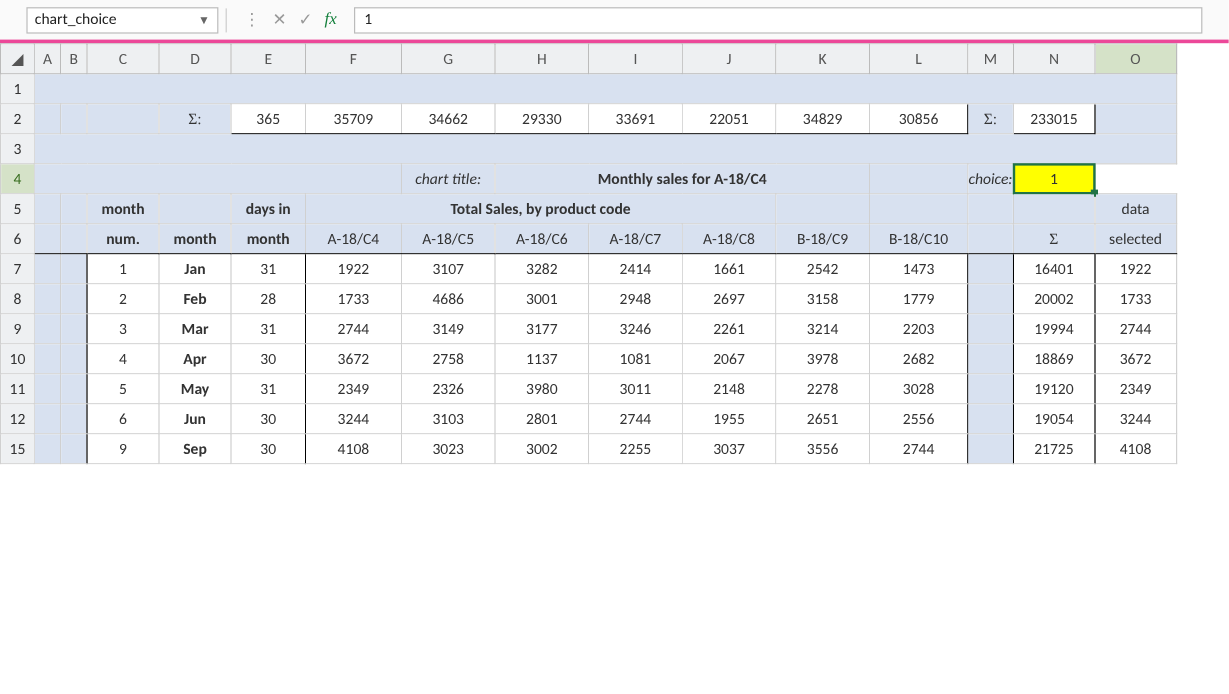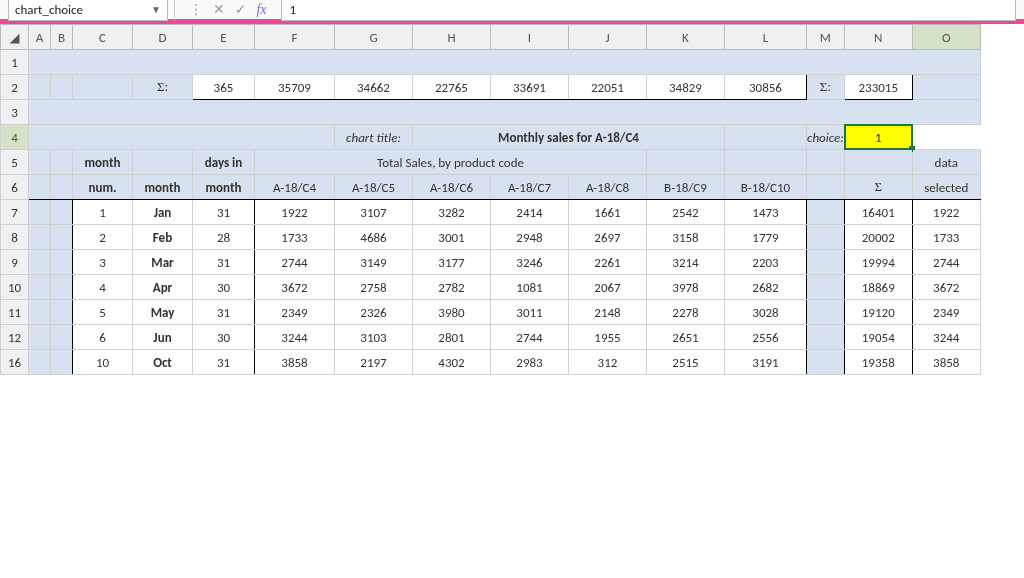--- a/index.html
+++ b/index.html
@@ -8,42 +8,42 @@
     font-family: Calibri, "Segoe UI", Arial, sans-serif;
     font-size: 14px;
     background: #fff;
     color: #222;
     user-select: none;
   }
   
   .fbar {
     display: flex;
     align-items: center;
-    height: 24px;
-    border-bottom: 5px solid #ec4899;
+    height: 36px;
+    border-bottom: 3px solid #ec4899;
     background: #fafafa;
-    padding: 0 8px;
+    padding: 0 22px;
     gap: 6px;
   }
   .namebox {
     width: 160px;
     height: 22px;
     border: 1px solid #bbb;
     background: #fff;
     display: flex;
     align-items: center;
     padding: 0 6px;
     justify-content: space-between;
     font-size: 13px;
   }
   .dd { color:#666; font-size:10px; }
   .vsep { width:1px; height:20px; background:#ccc; }
   .fb-icons { display:flex; align-items:center; gap:10px; padding:0 8px; color:#999; }
   .fb-icons span { font-size:14px; }
-  .fb-icon-fx { font-style:italic; color:#8b5cf6; font-family:"Times New Roman",serif; }
+  .fb-icon-fx { font-style:italic; color:#15803d; font-family:"Times New Roman",serif; }
   .formula-input {
     flex:1; height:22px; border:1px solid #bbb; background:#fff;
     display:flex; align-items:center; padding:0 8px; font-size:13px;
   }
   
   .sheet { position: relative; overflow:auto; }
   table.grid { border-collapse: collapse; table-layout: fixed; }
   table.grid th, table.grid td {
     border: 1px solid #d0d0d0;
     height: 25px;
@@ -92,21 +92,21 @@
   td.data { background:#fff; }
   
   td.sumbox { background:#fff; }
   .boxed-t { border-top:1px solid #000 !important; }
   .boxed-b { border-bottom:1px solid #000 !important; }
   .boxed-l { border-left:1px solid #000 !important; }
   .boxed-r { border-right:1px solid #000 !important; }
   .blackline-b { border-bottom:1px solid #000 !important; }
   .right { text-align:right; padding-right:4px; }
   .left  { text-align:left;  padding-left:4px;font-weight:bold; }
-  .bold { font-weight:normal; }
+  .bold { font-weight:bold; }
   .italic { font-style:italic; }
   .link { color:#1f5fc4; }
   .sigma { font-family:"Times New Roman",serif; }
   td.yellow { background:#ffff00 !important; }
   .sel-outline {
     position:absolute; inset:-1px;
     border:2px solid #217346;
     pointer-events:none;
   }
   .sel-handle {
@@ -182,21 +182,21 @@
 
   <tr>
     <td class="rowhdr">2</td>
     <td class="bg"></td>
     <td class="bg"></td>
     <td class="bg"></td>
     <td class="bg right sigma txt">Σ:</td>
     <td class="sumbox right boxed-t boxed-b boxed-l">365</td>
     <td class="sumbox right boxed-t boxed-b">35709</td>
     <td class="sumbox right boxed-t boxed-b">34662</td>
-    <td class="sumbox right boxed-t boxed-b">22765</td>
+    <td class="sumbox right boxed-t boxed-b">29330</td>
     <td class="sumbox right boxed-t boxed-b">33691</td>
     <td class="sumbox right boxed-t boxed-b">22051</td>
     <td class="sumbox right boxed-t boxed-b">34829</td>
     <td class="sumbox right boxed-t boxed-b boxed-r">30856</td>
     <td class="bg right sigma txt">Σ:</td>
     <td class="sumbox right boxed-t boxed-b boxed-l boxed-r">233015</td>
     <td class="bg"></td>
   </tr>
 
   <tr>
@@ -309,21 +309,21 @@
         </tr>
         <tr>
           <td class="rowhdr">10</td>
           <td class="bg"></td>
           <td class="bg boxed-r"></td>
           <td class="data right">4</td>
           <td class="data left">Apr</td>
           <td class="data right boxed-r">30</td>
           <td class="data right">3672</td>
           <td class="data right">2758</td>
-          <td class="data right">2782</td>
+          <td class="data right">1137</td>
           <td class="data right">1081</td>
           <td class="data right">2067</td>
           <td class="data right">3978</td>
           <td class="data right boxed-r">2682</td>
           <td class="bg boxed-r"></td>
           <td class="data right boxed-r">18869</td>
           <td class="data right">3672</td>
         </tr>
         <tr>
           <td class="rowhdr">11</td>
@@ -355,33 +355,33 @@
           <td class="data right">2801</td>
           <td class="data right">2744</td>
           <td class="data right">1955</td>
           <td class="data right">2651</td>
           <td class="data right boxed-r">2556</td>
           <td class="bg boxed-r"></td>
           <td class="data right boxed-r">19054</td>
           <td class="data right">3244</td>
         </tr>
         <tr>
-          <td class="rowhdr">16</td>
-          <td class="bg"></td>
-          <td class="bg boxed-r"></td>
-          <td class="data right">10</td>
-          <td class="data left">Oct</td>
-          <td class="data right boxed-r">31</td>
-          <td class="data right">3858</td>
-          <td class="data right">2197</td>
-          <td class="data right">4302</td>
-          <td class="data right">2983</td>
-          <td class="data right">312</td>
-          <td class="data right">2515</td>
-          <td class="data right boxed-r">3191</td>
-          <td class="bg boxed-r"></td>
-          <td class="data right boxed-r">19358</td>
-          <td class="data right">3858</td>
+          <td class="rowhdr">15</td>
+          <td class="bg"></td>
+          <td class="bg boxed-r"></td>
+          <td class="data right">9</td>
+          <td class="data left">Sep</td>
+          <td class="data right boxed-r">30</td>
+          <td class="data right">4108</td>
+          <td class="data right">3023</td>
+          <td class="data right">3002</td>
+          <td class="data right">2255</td>
+          <td class="data right">3037</td>
+          <td class="data right">3556</td>
+          <td class="data right boxed-r">2744</td>
+          <td class="bg boxed-r"></td>
+          <td class="data right boxed-r">21725</td>
+          <td class="data right">4108</td>
         </tr>
       </tbody>
 
 </table>
 </div>
 
 </body></html>

